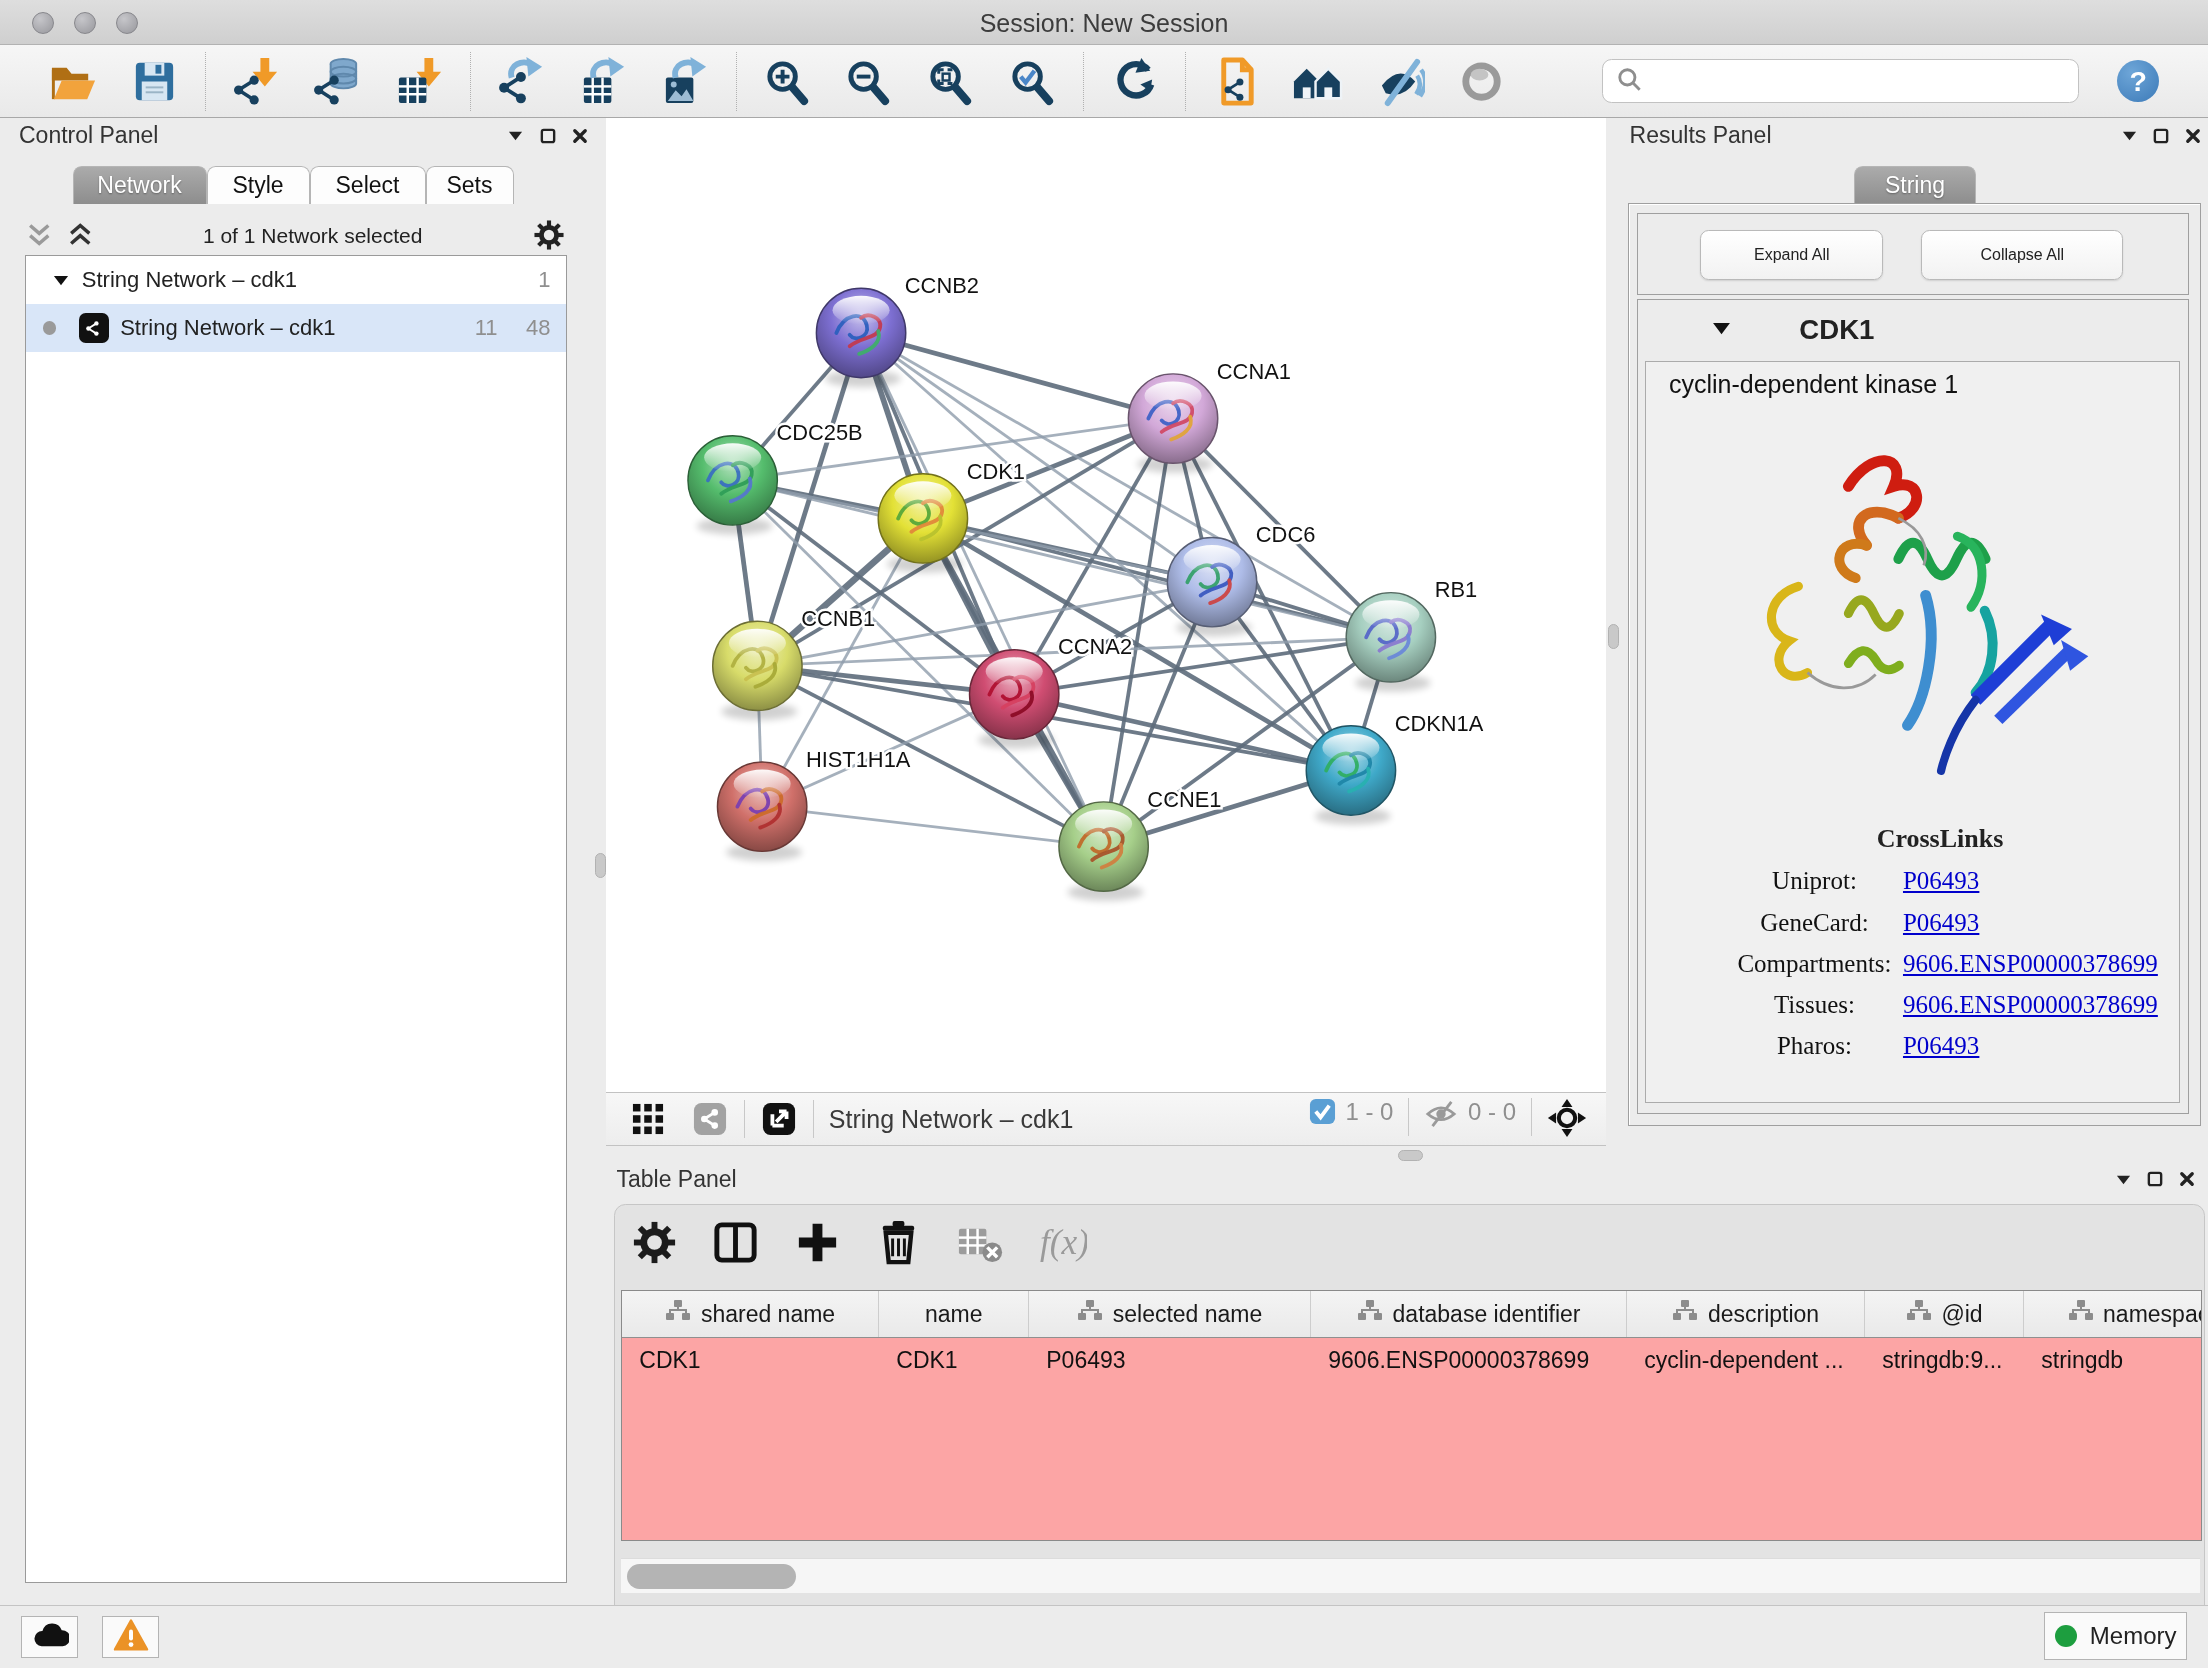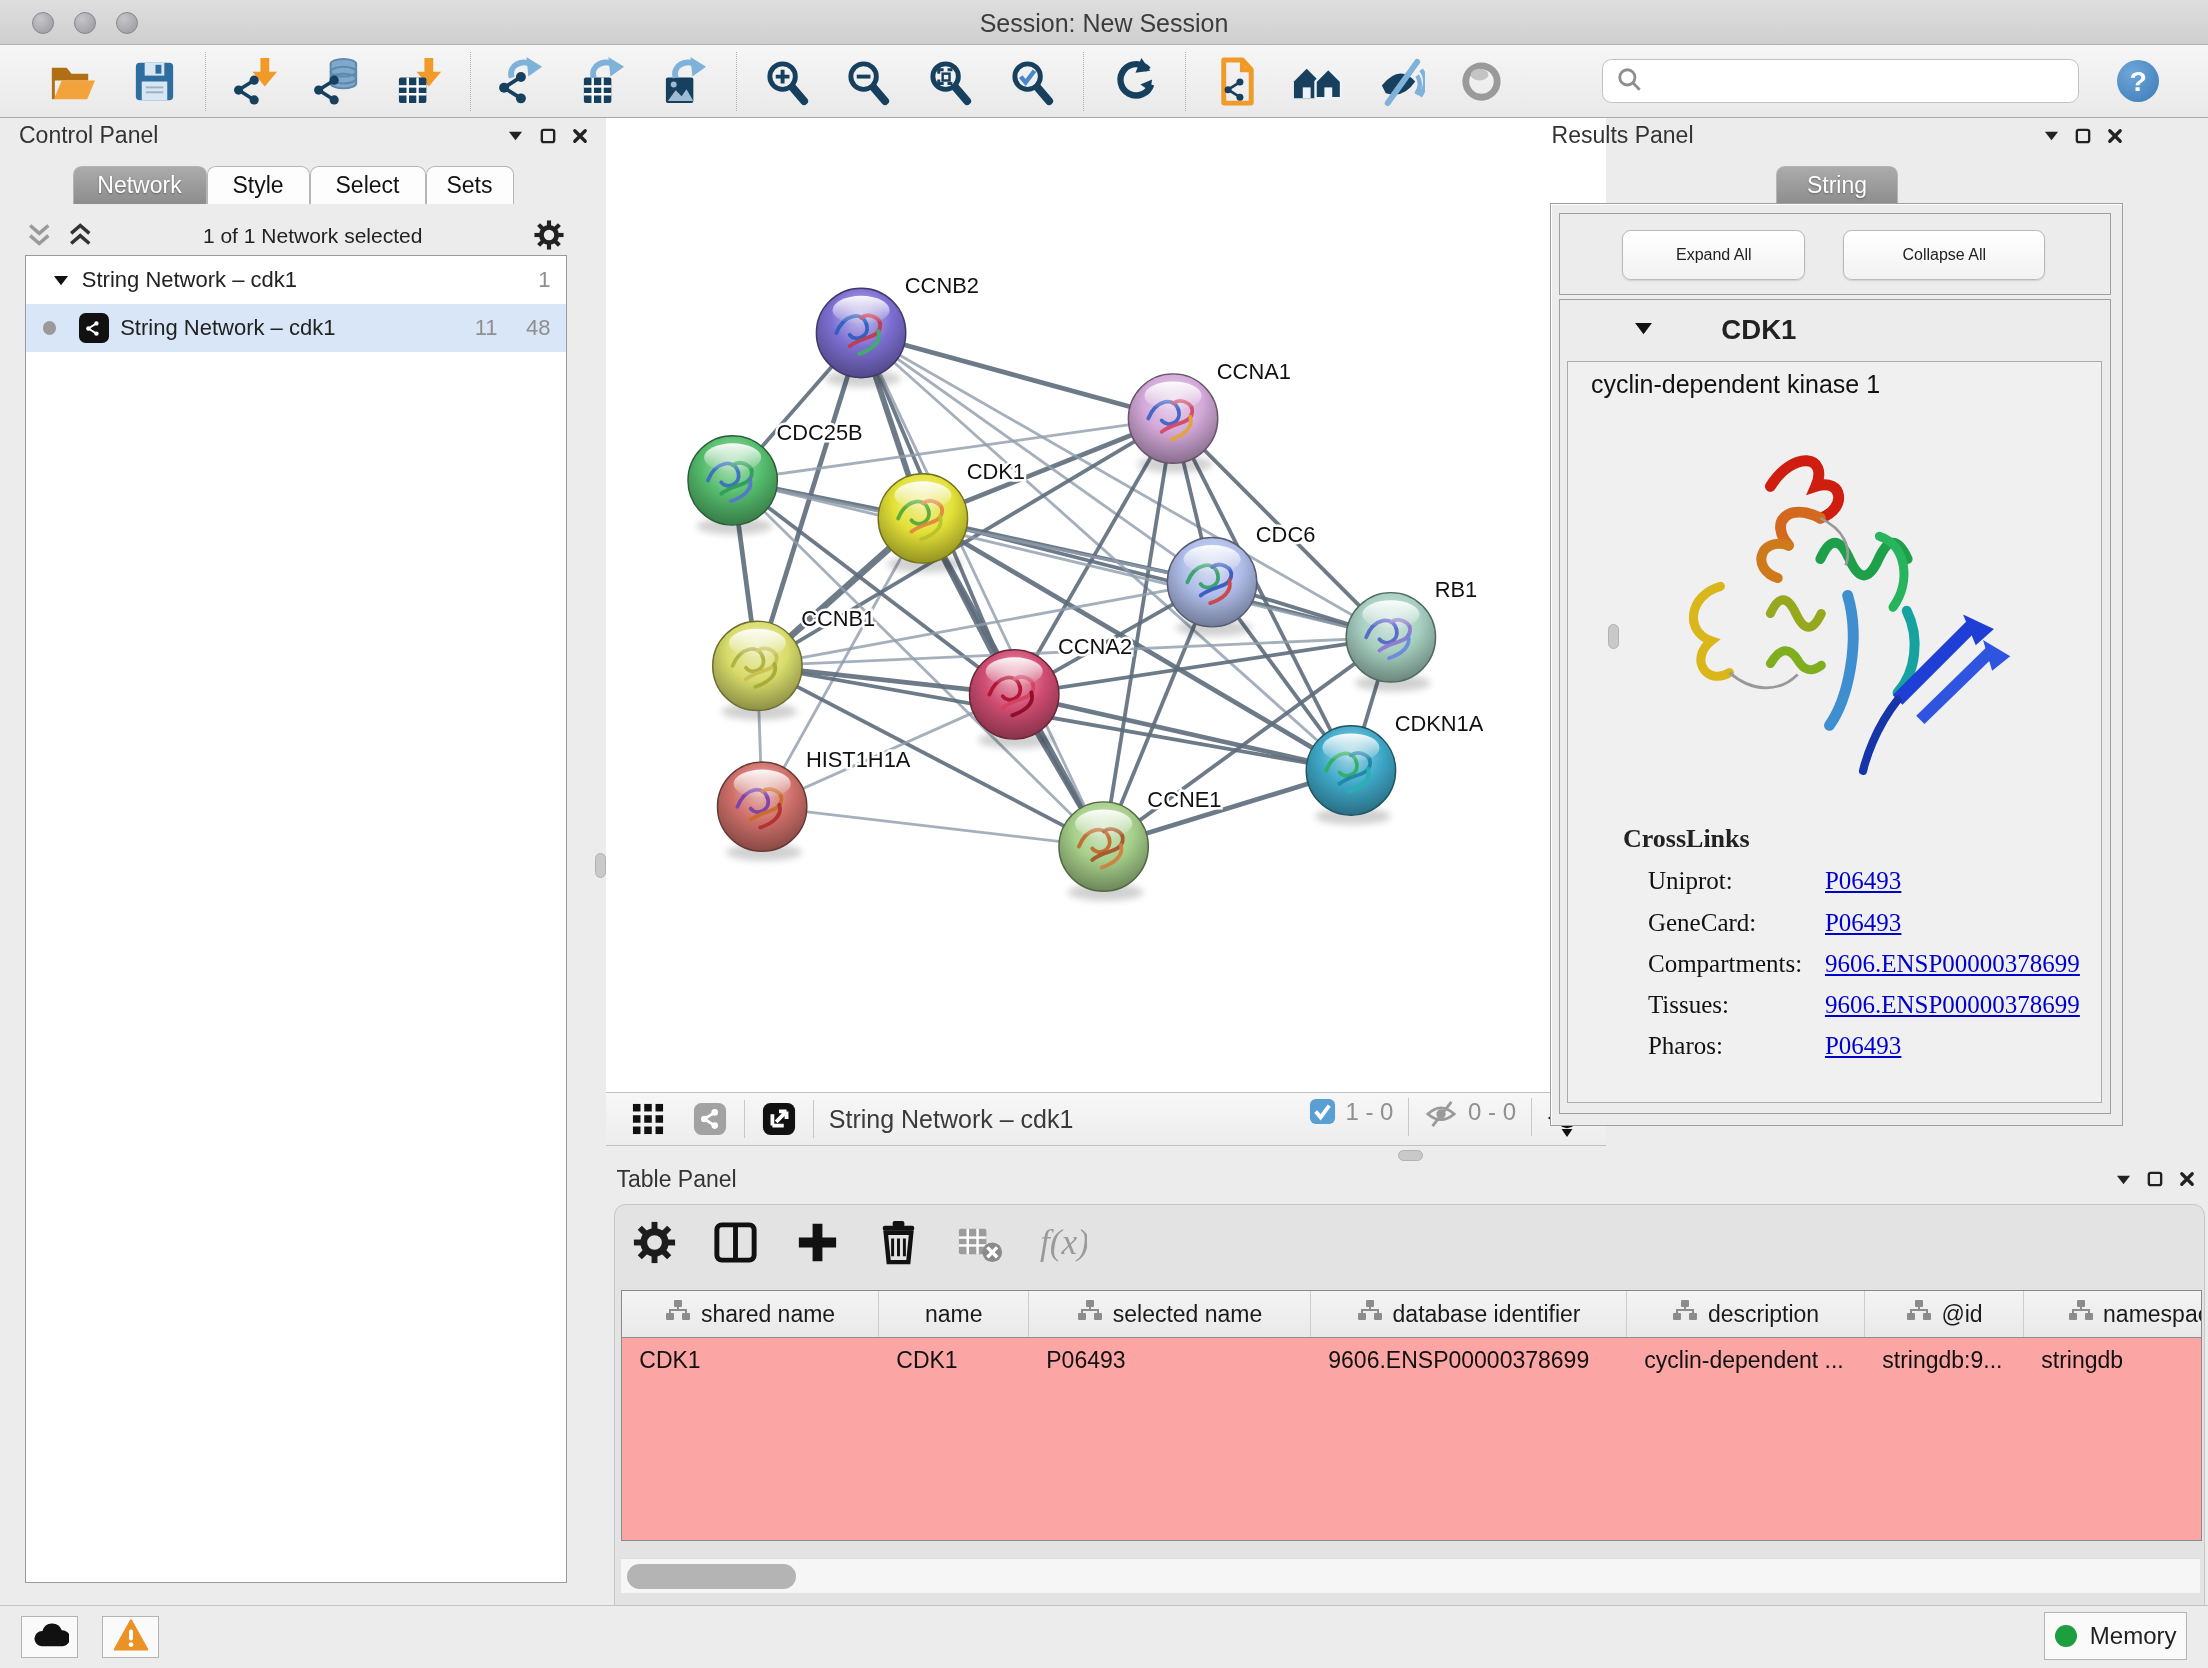--- a/index.html
+++ b/index.html
@@ -45,21 +45,21 @@
     align-items:center;justify-content:center;margin-right:11.4px;}
   
   #canvas{position:absolute;left:606px;top:118px;width:1000px;height:974px;background:#fff;}
   #canvas-footer{position:absolute;left:606px;top:1092px;width:1000px;height:52px;
     background:linear-gradient(#f7f7f7,#ededed);border-top:1px solid #c2c2c2;border-bottom:1px solid #c2c2c2;
     display:flex;align-items:center;}
   .cf-sep{width:0;height:38px;border-left:1px solid #c8c8c8;margin:0 15px;}
   #cf-title{font-size:25px;color:#3a3a3a;}
   .cf-stat{font-size:24px;color:#8f8f8f;margin-left:9.5px;}
   
-  #results-panel{position:absolute;left:1544px;top:118px;width:587px;height:1042px;}
+  #results-panel{position:absolute;left:1622px;top:118px;width:587px;height:1042px;text-align:center;}
   #rp-header{position:absolute;left:7.6px;top:1.9px;right:0;height:32px;display:flex;align-items:center;}
   #rp-tab{position:absolute;left:232px;top:48px;}
   #rp-content{position:absolute;left:5.7px;top:85px;width:571px;height:921px;background:#ececec;
     border:1px solid #9f9f9f;box-shadow:inset 1px 1px 0 #fff;}
   #rp-expandbox{position:absolute;left:8.6px;top:8.6px;width:550px;height:80px;border:1px solid #9f9f9f;}
   .rp-btn{position:absolute;top:16px;height:48px;background:linear-gradient(#ffffff,#f2f2f2);
     border:1px solid #b9b9b9;border-radius:8.6px;font-size:16px;display:flex;align-items:center;
     justify-content:center;box-shadow:0 1px 1.9px rgba(0,0,0,.12);}
   #rp-gene-box{position:absolute;left:8.6px;top:95px;width:550px;height:813px;border:1px solid #9f9f9f;}
   #rp-gene-header{position:absolute;left:0;top:0;right:0;height:59px;display:flex;align-items:center;}

